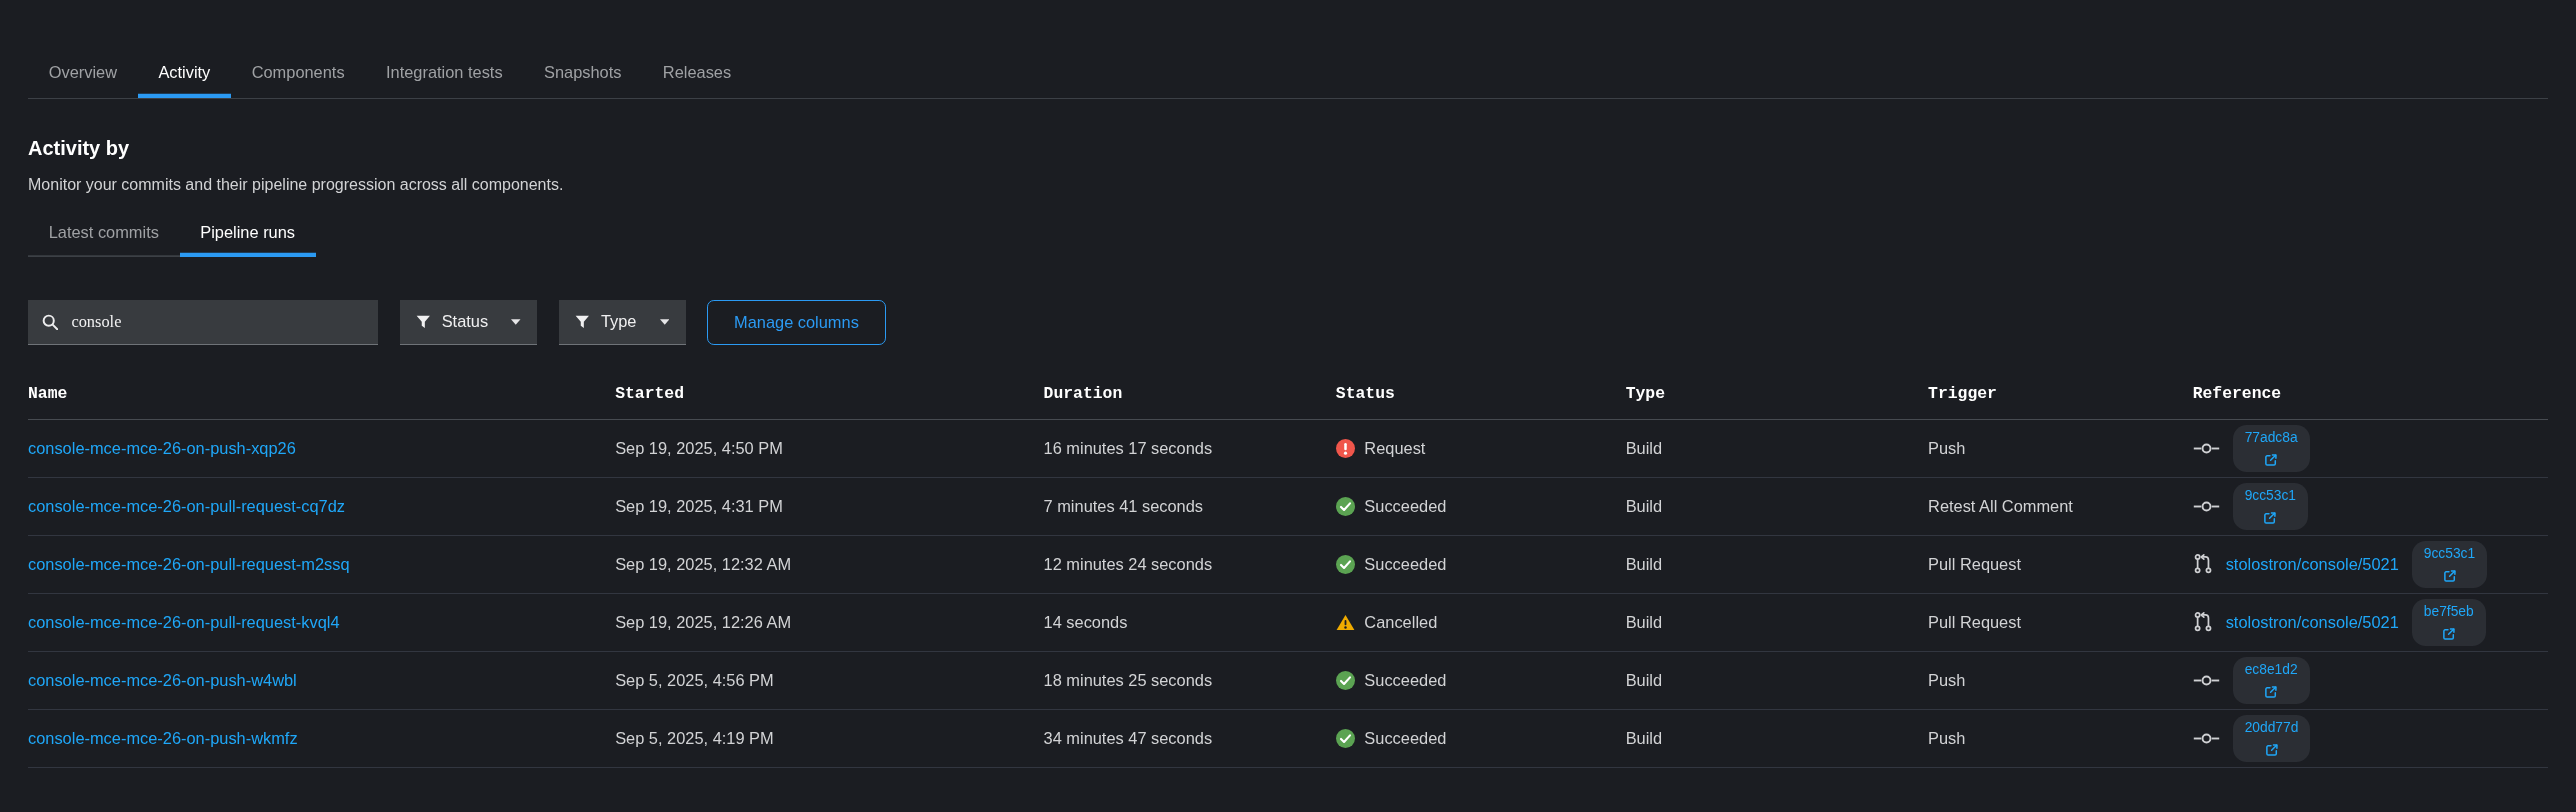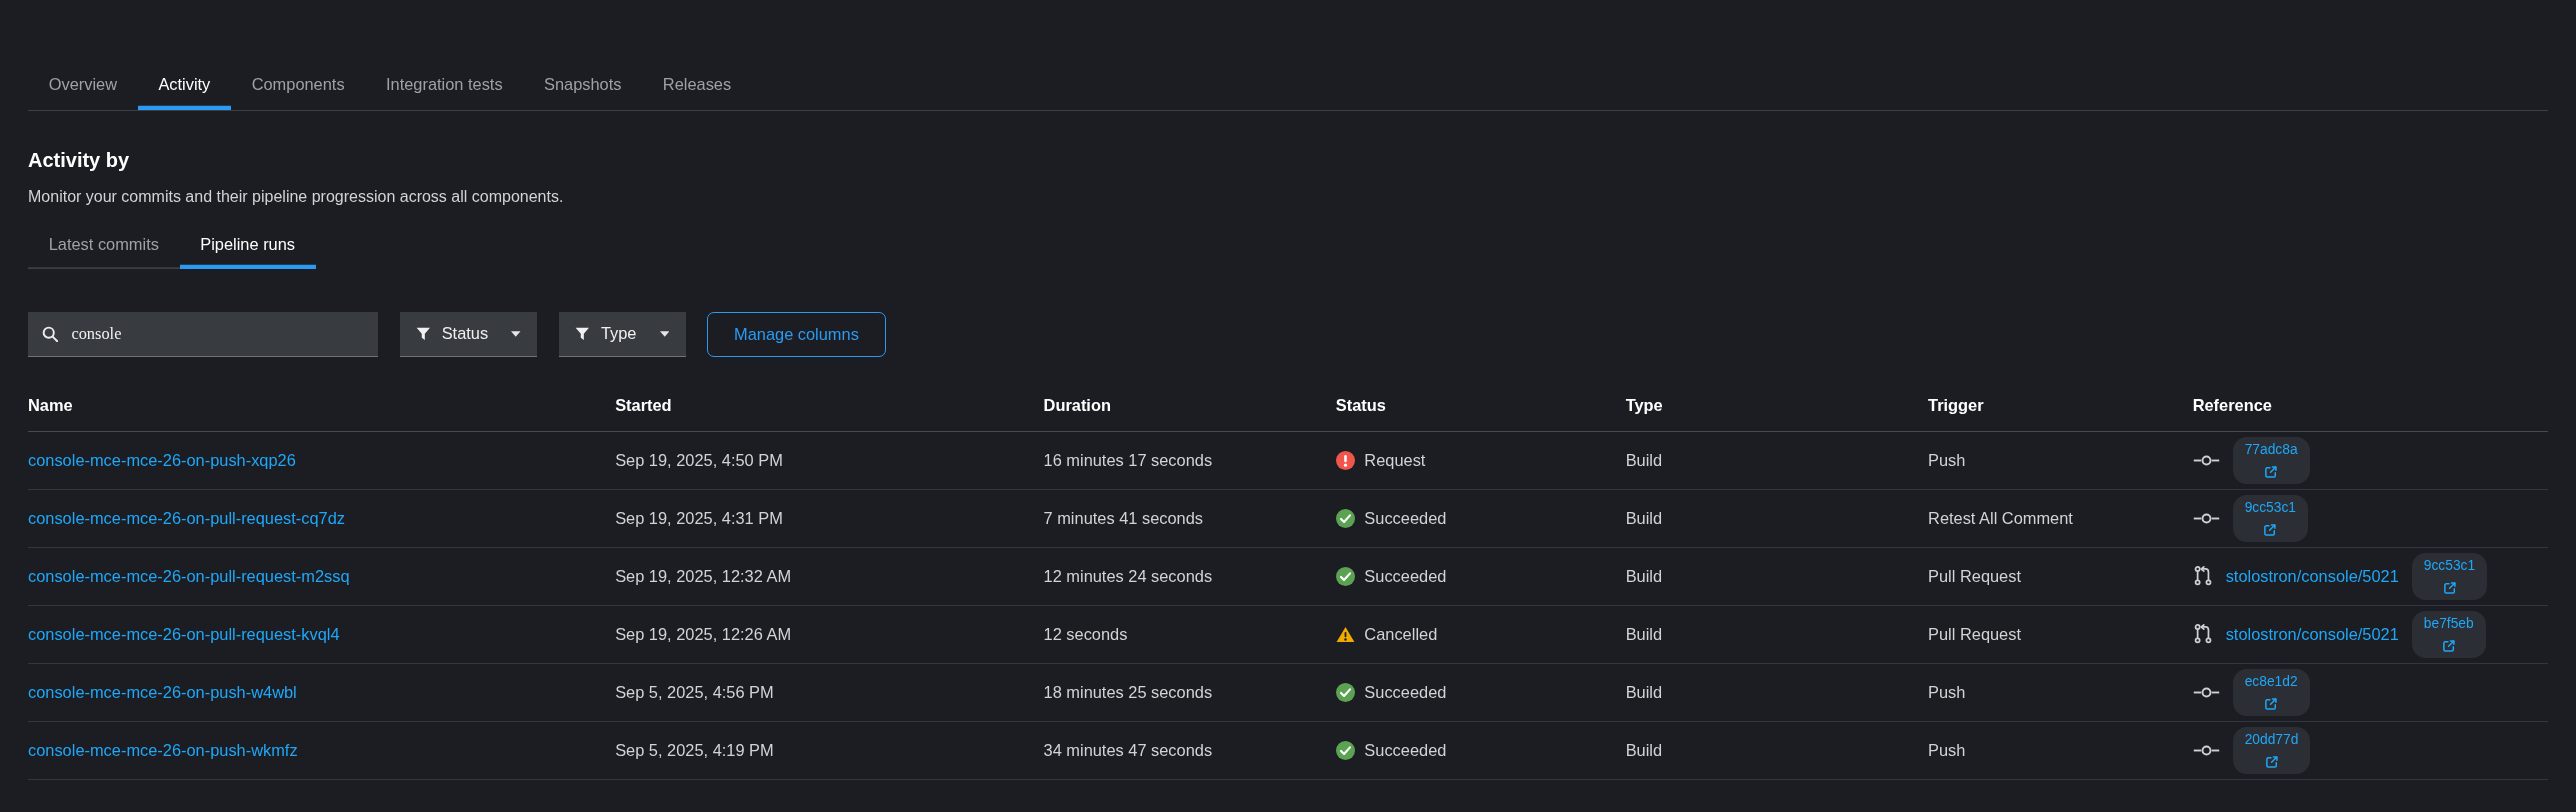--- a/index.html
+++ b/index.html
@@ -11,21 +11,21 @@
   html,body{margin:0;padding:0;}
   body{
     width:2576px;height:812px;background:var(--bg);
     font-family:"Liberation Sans", sans-serif;color:var(--text);overflow:hidden;
   }
   .app{width:2576px;height:812px;padding:19px 28px 0;}
 
   .page-title{margin:0;font-size:27px;font-weight:300;letter-spacing:0.3px;color:#f7f7f8;line-height:1.25;}
 
   
-  .tabs{display:flex;margin-top:56px;border-bottom:0.9px solid var(--border);}
+  .tabs{display:flex;margin-top:44px;border-bottom:0.9px solid var(--border);}
   .tabs.subtabs{border-bottom:none;display:inline-flex;margin-top:29px;}
   .tab{
     font-size:16.4px;color:var(--text-muted);padding:0 20.7px 16.4px;cursor:pointer;
     box-shadow:inset 0 -0.9px 0 0 transparent;white-space:nowrap;
   }
   .subtabs .tab{box-shadow:inset 0 -1.7px 0 0 var(--border);padding-bottom:14.6px;}
   .tab.active{color:#fff;box-shadow:inset 0 -4.3px 0 0 var(--accent) !important;}
 
   .section-heading{margin:38px 0 16px;font-size:20px;font-weight:600;color:#fff;}
   .section-desc{margin:13.8px 0 0;font-size:16px;color:var(--text-dim);}
@@ -49,21 +49,21 @@
   .filter-btn .caret{margin-left:12px;color:#e6e6e8;display:flex;}
   .manage-btn{
     height:45px;padding:0 26px;background:transparent;border:1.3px solid var(--accent);border-radius:6.9px;
     color:var(--accent);font-size:16.4px;cursor:pointer;font-family:"Liberation Sans", sans-serif;
   }
 
   
   table{width:100%;border-collapse:collapse;margin-top:34px;table-layout:fixed;}
   th{
     text-align:left;font-size:16.4px;font-weight:700;color:#fff;
-    padding:5.2px 13.8px 15.5px 0;border-bottom:0.9px solid #474b51;
+    padding:5.2px 13.8px 15.5px 0;border-bottom:0.9px solid #474b51;font-family:Liberation Mono, monospace;
   }
   td{
     font-size:16.4px;color:var(--text-dim);height:58px;padding:0 13.8px 0 0;
     border-bottom:0.9px solid var(--row-border);vertical-align:middle;white-space:nowrap;overflow:hidden;
   }
   a.link{color:var(--link);text-decoration:none;cursor:pointer;}
   .status-cell{display:flex;align-items:center;gap:9.5px;}
   .status-cell svg{flex:none;}
   .ref-cell{display:flex;align-items:center;gap:13px;}
   .ref-icon{color:#cfd0d3;display:flex;flex:none;}
@@ -258,21 +258,21 @@
                   <path d="M13.5 3 H19 V8.5"></path>
                   <line x1="10.5" y1="11.5" x2="18.5" y2="3.5"></line>
                 </svg>
         </a>
     </span>
           </td>
   </tr>
         <tr>
     <td><a class="link">console-mce-mce-26-on-pull-request-kvql4</a></td>
     <td>Sep 19, 2025, 12:26 AM</td>
-    <td>12 seconds</td>
+    <td>14 seconds</td>
     <td>
             <span class="status-cell">
         <svg width="19" height="17" viewBox="0 0 23 20">
                 <path d="M11.5 0.8 L22.3 19.2 H0.7 Z" fill="#f0ab00"></path>
                 <rect x="10.4" y="7" width="2.2" height="6.2" rx="1.1" fill="#1b1d22"></rect>
                 <circle cx="11.5" cy="16" r="1.5" fill="#1b1d22"></circle>
               </svg>
         <span>Cancelled</span>
     </span>
           </td>

